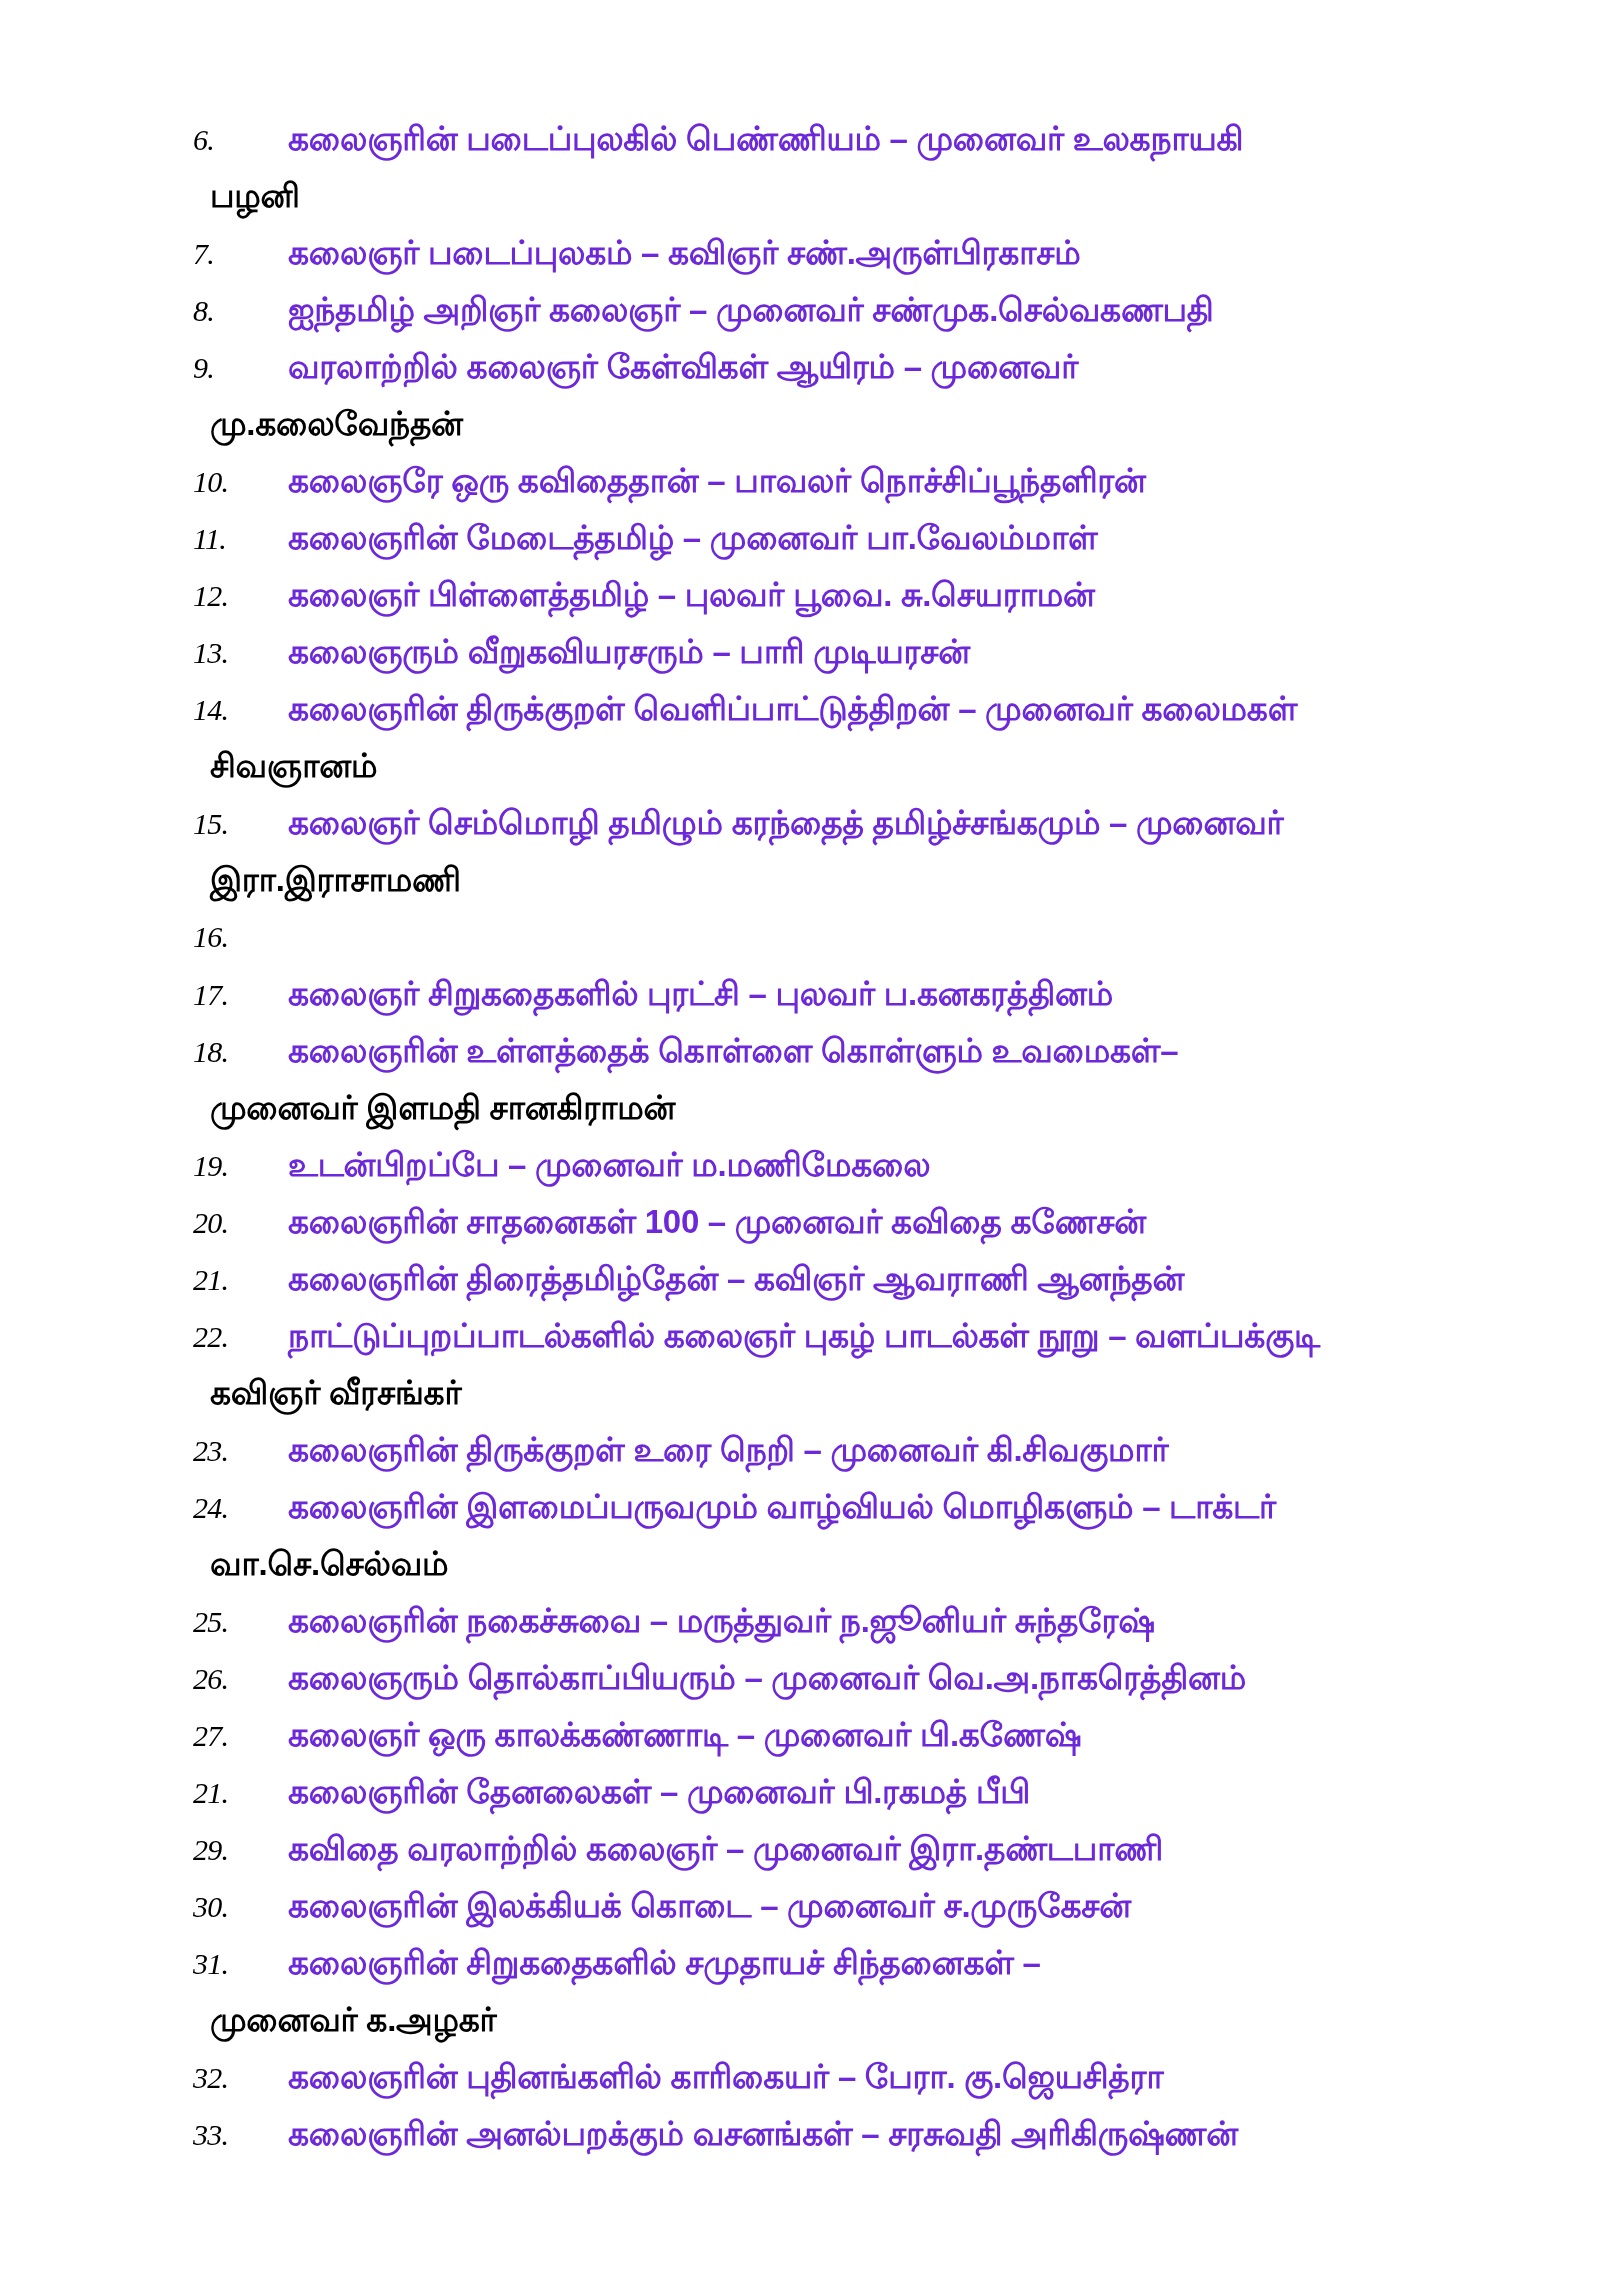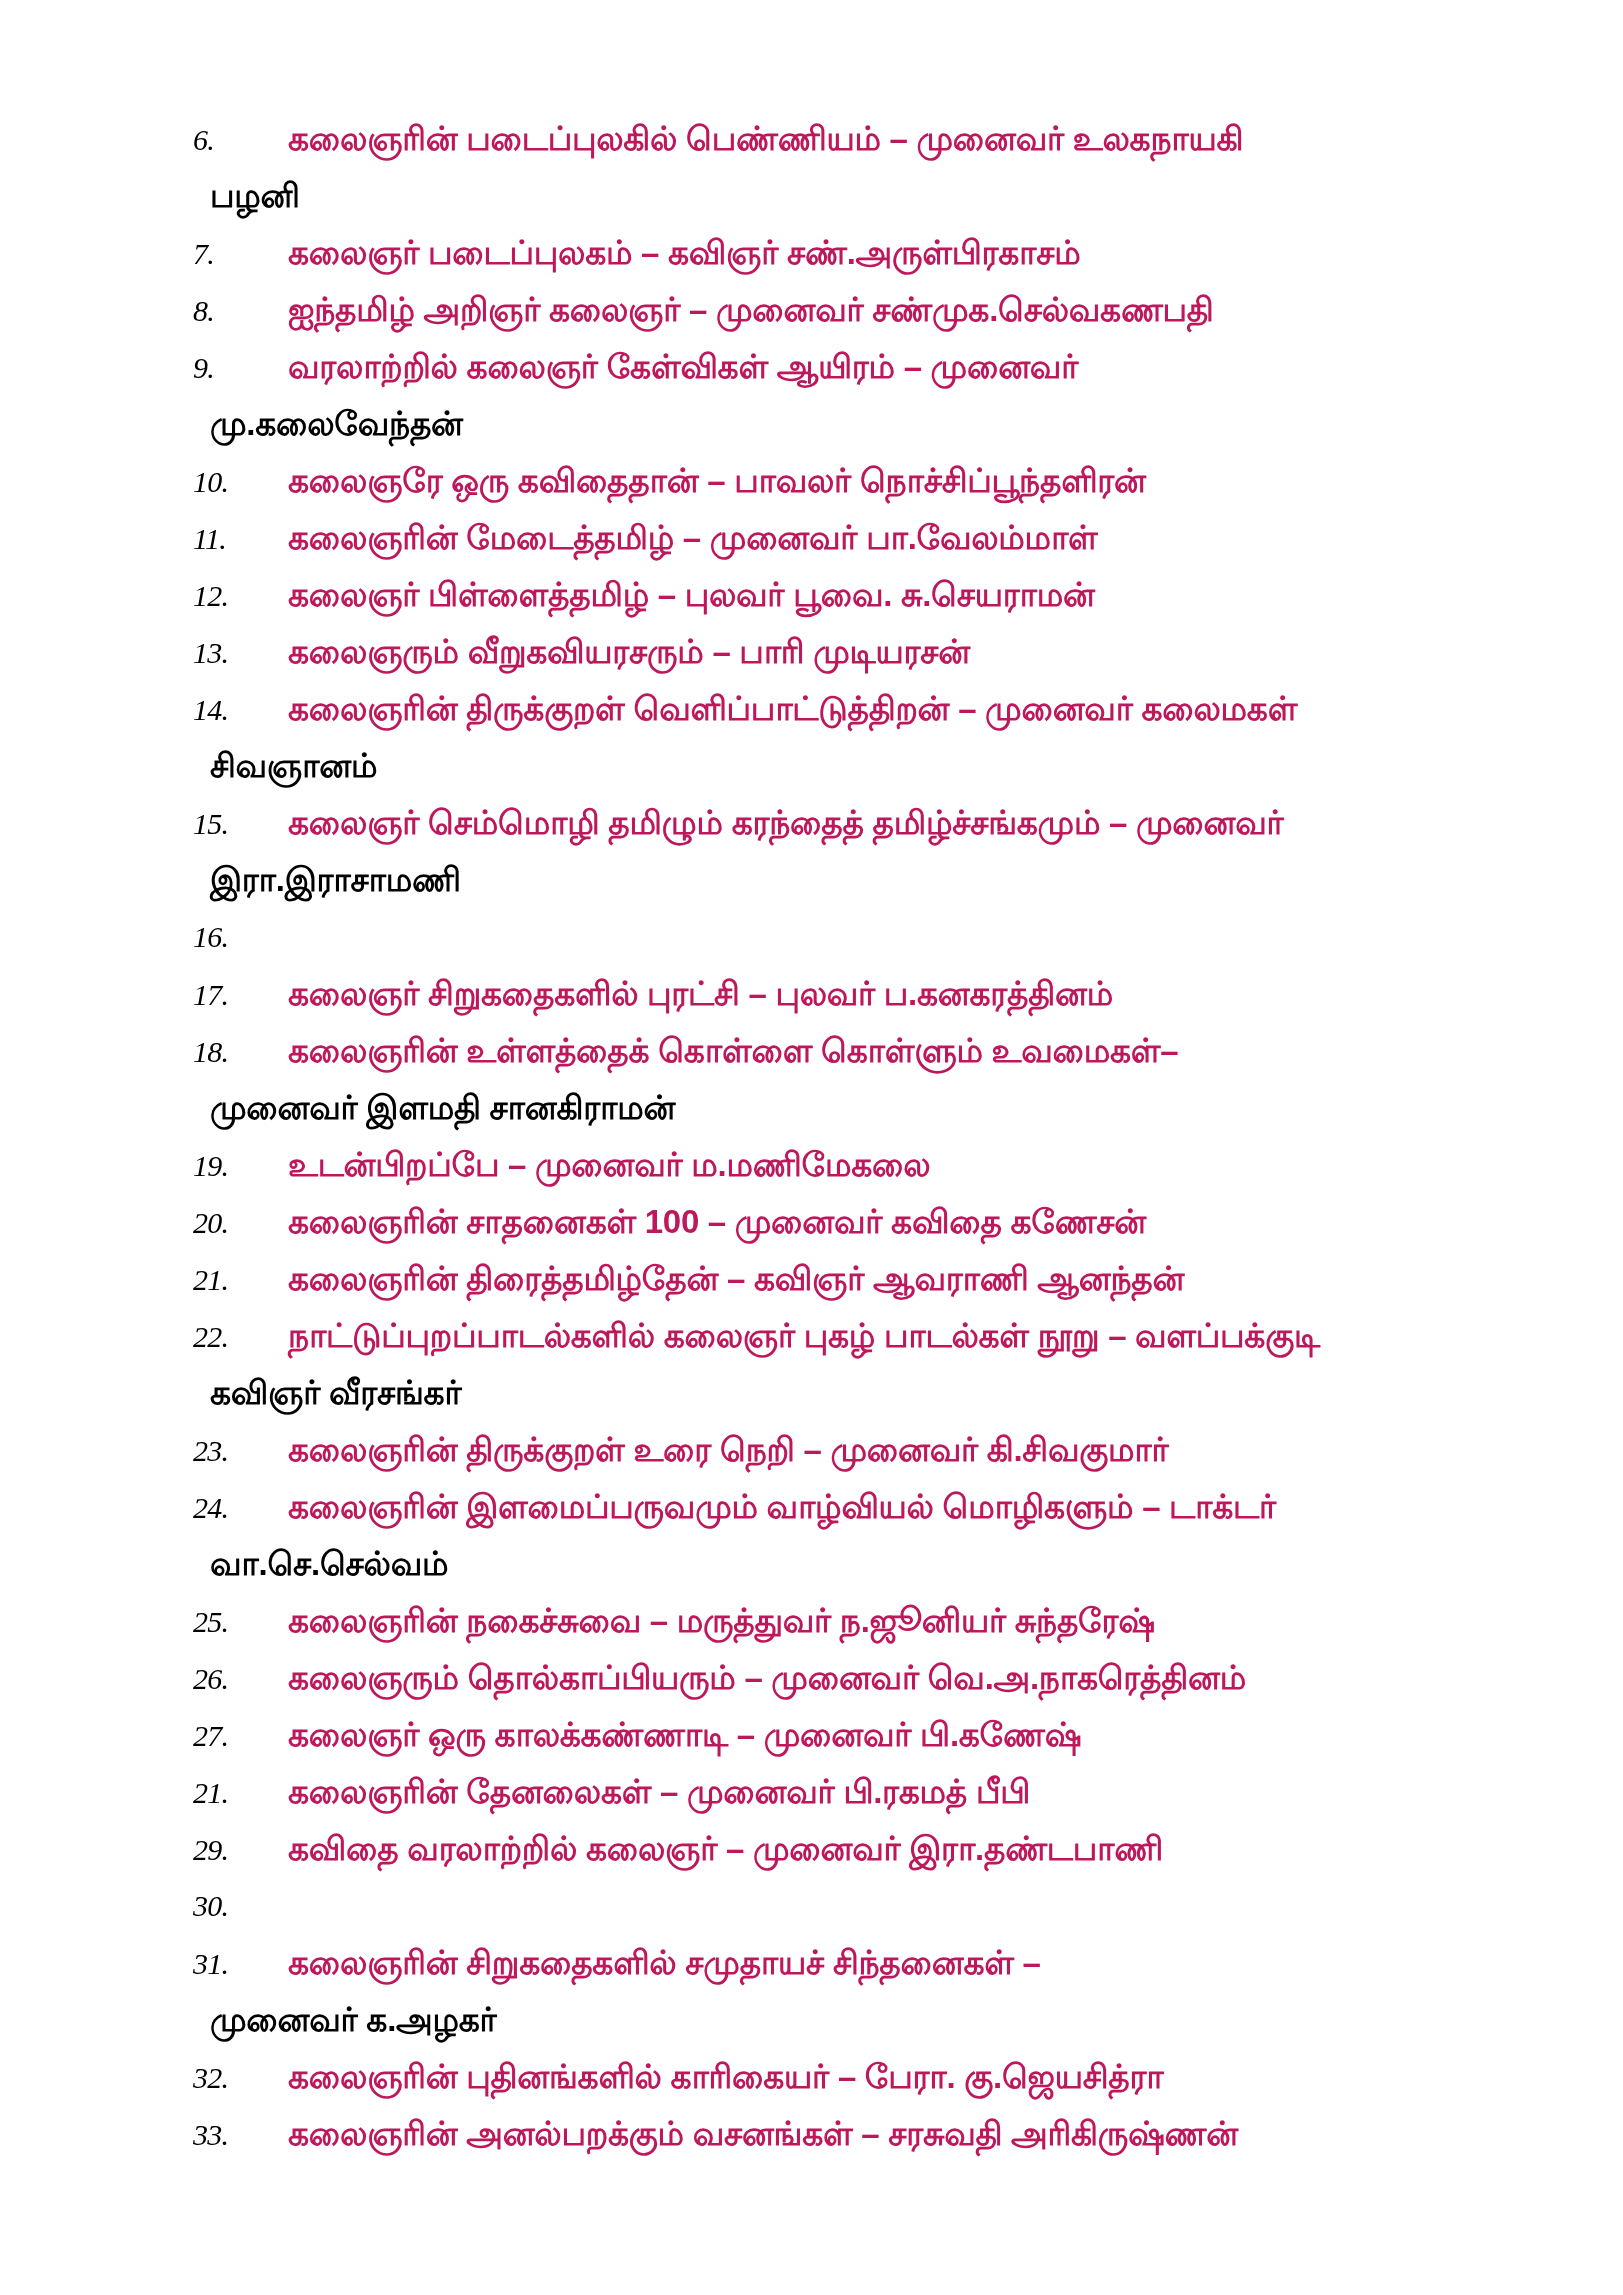--- a/index.html
+++ b/index.html
@@ -33,21 +33,21 @@
     font-size: 30px;
     line-height: 57px;
     color: #000000;
     letter-spacing: -0.7px;
   }
   .txt {
     font-family: "Liberation Sans", "DejaVu Sans", sans-serif;
     font-weight: bold;
     font-size: 33px;
     line-height: 57px;
-    color: #be185d;
+    color: #6d28d9;
     white-space: nowrap;
     letter-spacing: -0.3px;
   }
   .cont {
     height: 57px;
     margin-left: 17px;
     font-family: "Liberation Sans", "DejaVu Sans", sans-serif;
     font-weight: bold;
     font-size: 33px;
     line-height: 57px;
@@ -158,20 +158,21 @@
       <div class="row">
         <span class="num">21.</span>
         <span class="txt">கலைஞரின் தேனலைகள் – முனைவர் பி.ரகமத் பீபி</span>
       </div>
       <div class="row">
         <span class="num">29.</span>
         <span class="txt">கவிதை வரலாற்றில் கலைஞர் – முனைவர் இரா.தண்டபாணி</span>
       </div>
       <div class="row">
         <span class="num">30.</span>
+        <span class="txt">கலைஞரின் இலக்கியக் கொடை – முனைவர் ச.முருகேசன்</span>
       </div>
       <div class="row">
         <span class="num">31.</span>
         <span class="txt">கலைஞரின் சிறுகதைகளில் சமுதாயச் சிந்தனைகள் –</span>
       </div>
       <div class="cont">முனைவர் க.அழகர்</div>
       <div class="row">
         <span class="num">32.</span>
         <span class="txt">கலைஞரின் புதினங்களில் காரிகையர் – பேரா. கு.ஜெயசித்ரா</span>
       </div>

